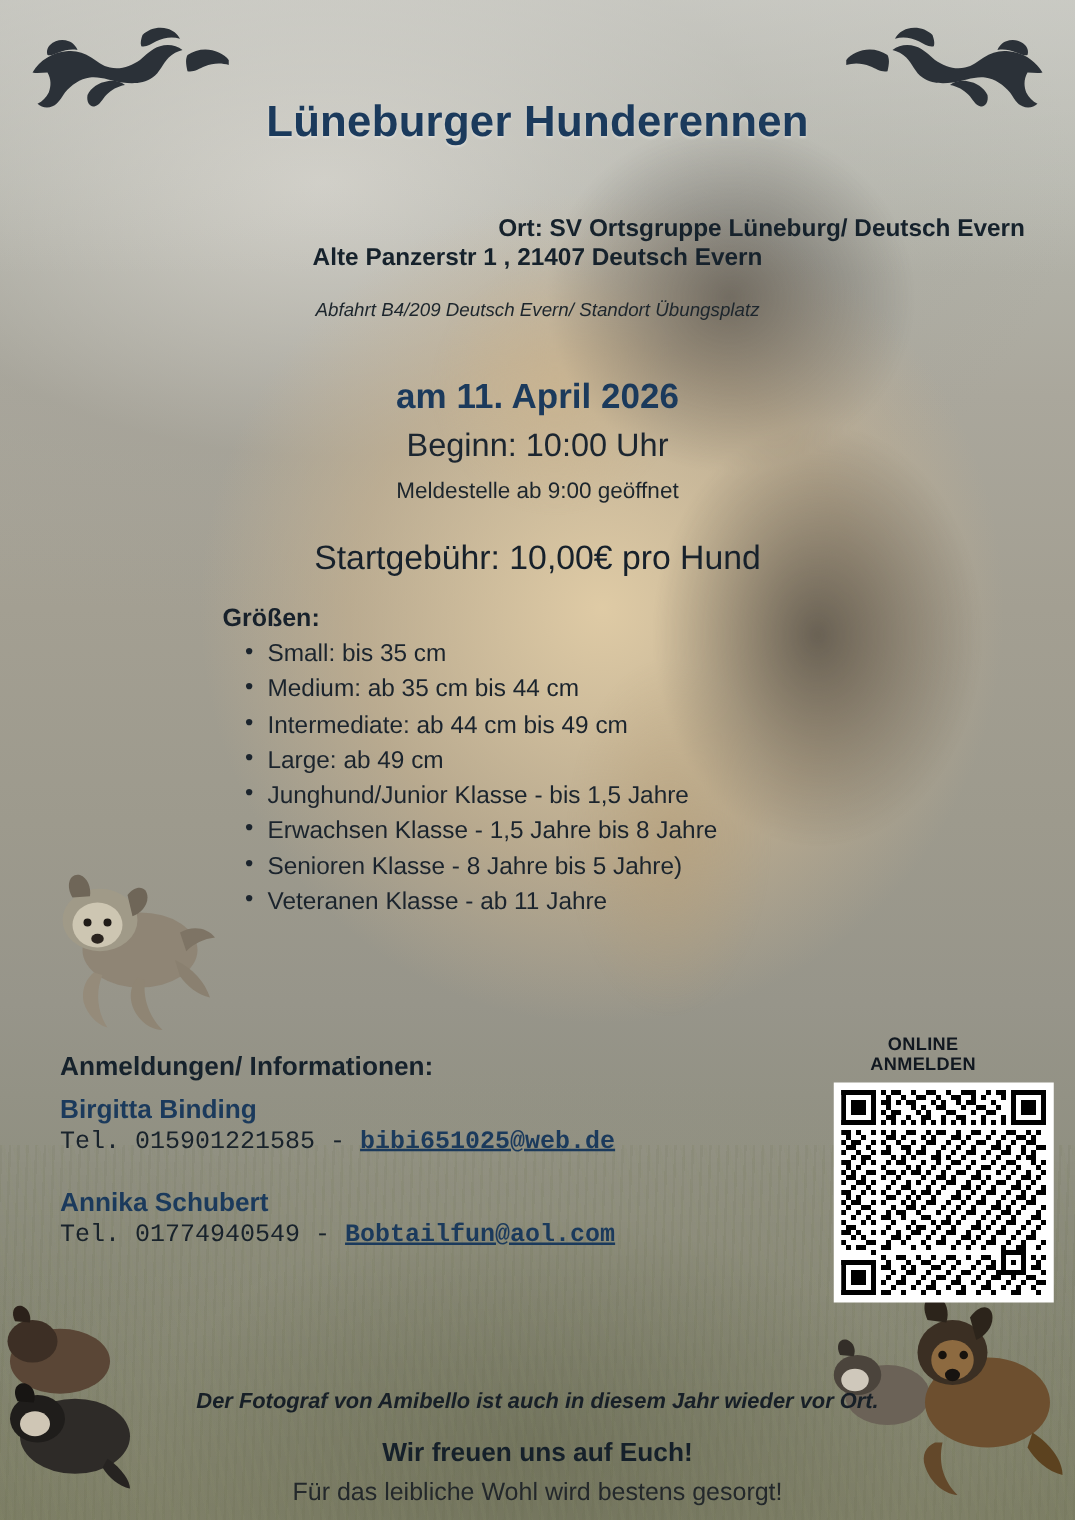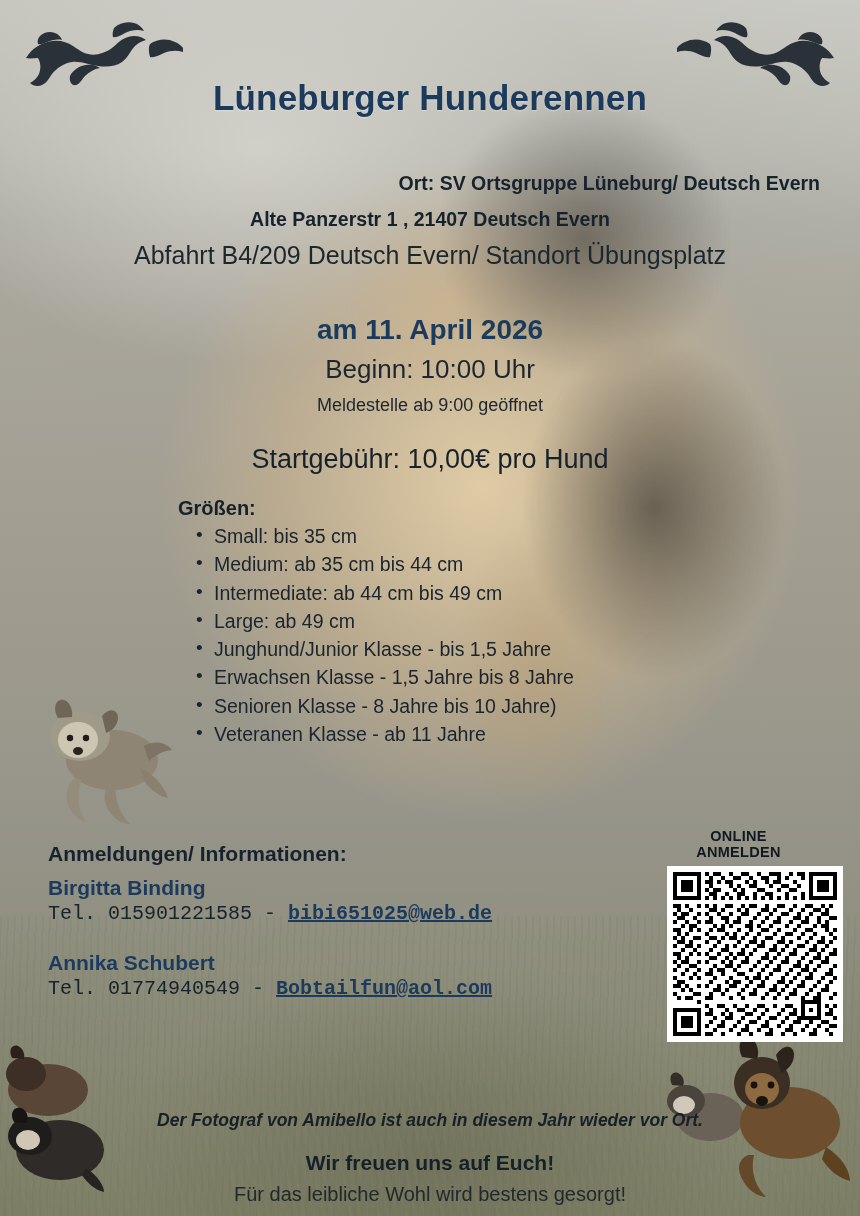--- a/index.html
+++ b/index.html
@@ -80,25 +80,26 @@
     letter-spacing: .2px;
     text-shadow: 0 1px 2px rgba(255,255,255,.35);
   }
   .loc1, .loc2 {
     margin-top: 0;
     font-size: 19.5px;
     font-weight: bold;
     color: #16222c;
   }
   .loc1 { margin-top: 54px; text-align: right; }
-  .loc2 { margin-top: 13px; }
+  .loc2 { margin-top: 0; }
   .loc3 {
-    margin-top: 10px;
-    font-size: 25px;
+    margin-top: 22px;
+    font-size: 15px;
     color: #1d262d;
+    font-style: italic;
   }
   .date {
     margin-top: 44px;
     font-size: 28px;
     font-weight: bold;
     color: #1b3a5c;
   }
   .begin {
     margin-top: 8px;
     font-size: 26px;
@@ -341,21 +342,21 @@
       <ul class="items">
         <li>Small: bis 35 cm</li>
         <li>Medium: ab 35 cm bis 44 cm</li>
         <li>Intermediate: ab 44 cm bis 49 cm</li>
         <li>Large: ab 49 cm</li>
       </ul>
 
       <ul class="items">
         <li>Junghund/Junior Klasse - bis 1,5 Jahre</li>
         <li>Erwachsen Klasse - 1,5 Jahre bis 8 Jahre</li>
-        <li>Senioren Klasse - 8 Jahre bis 10 Jahre)</li>
+        <li>Senioren Klasse - 8 Jahre bis 5 Jahre)</li>
         <li>Veteranen Klasse - ab 11 Jahre</li>
       </ul>
     </div>
   </div>
 
   <div class="contacts">
     <div class="contacts-head">Anmeldungen/ Informationen:</div>
 
     <div class="person">Birgitta Binding</div>
     <div class="tel"><span>Tel. 015901221585 - </span><a href="#">bibi651025@web.de</a></div>

